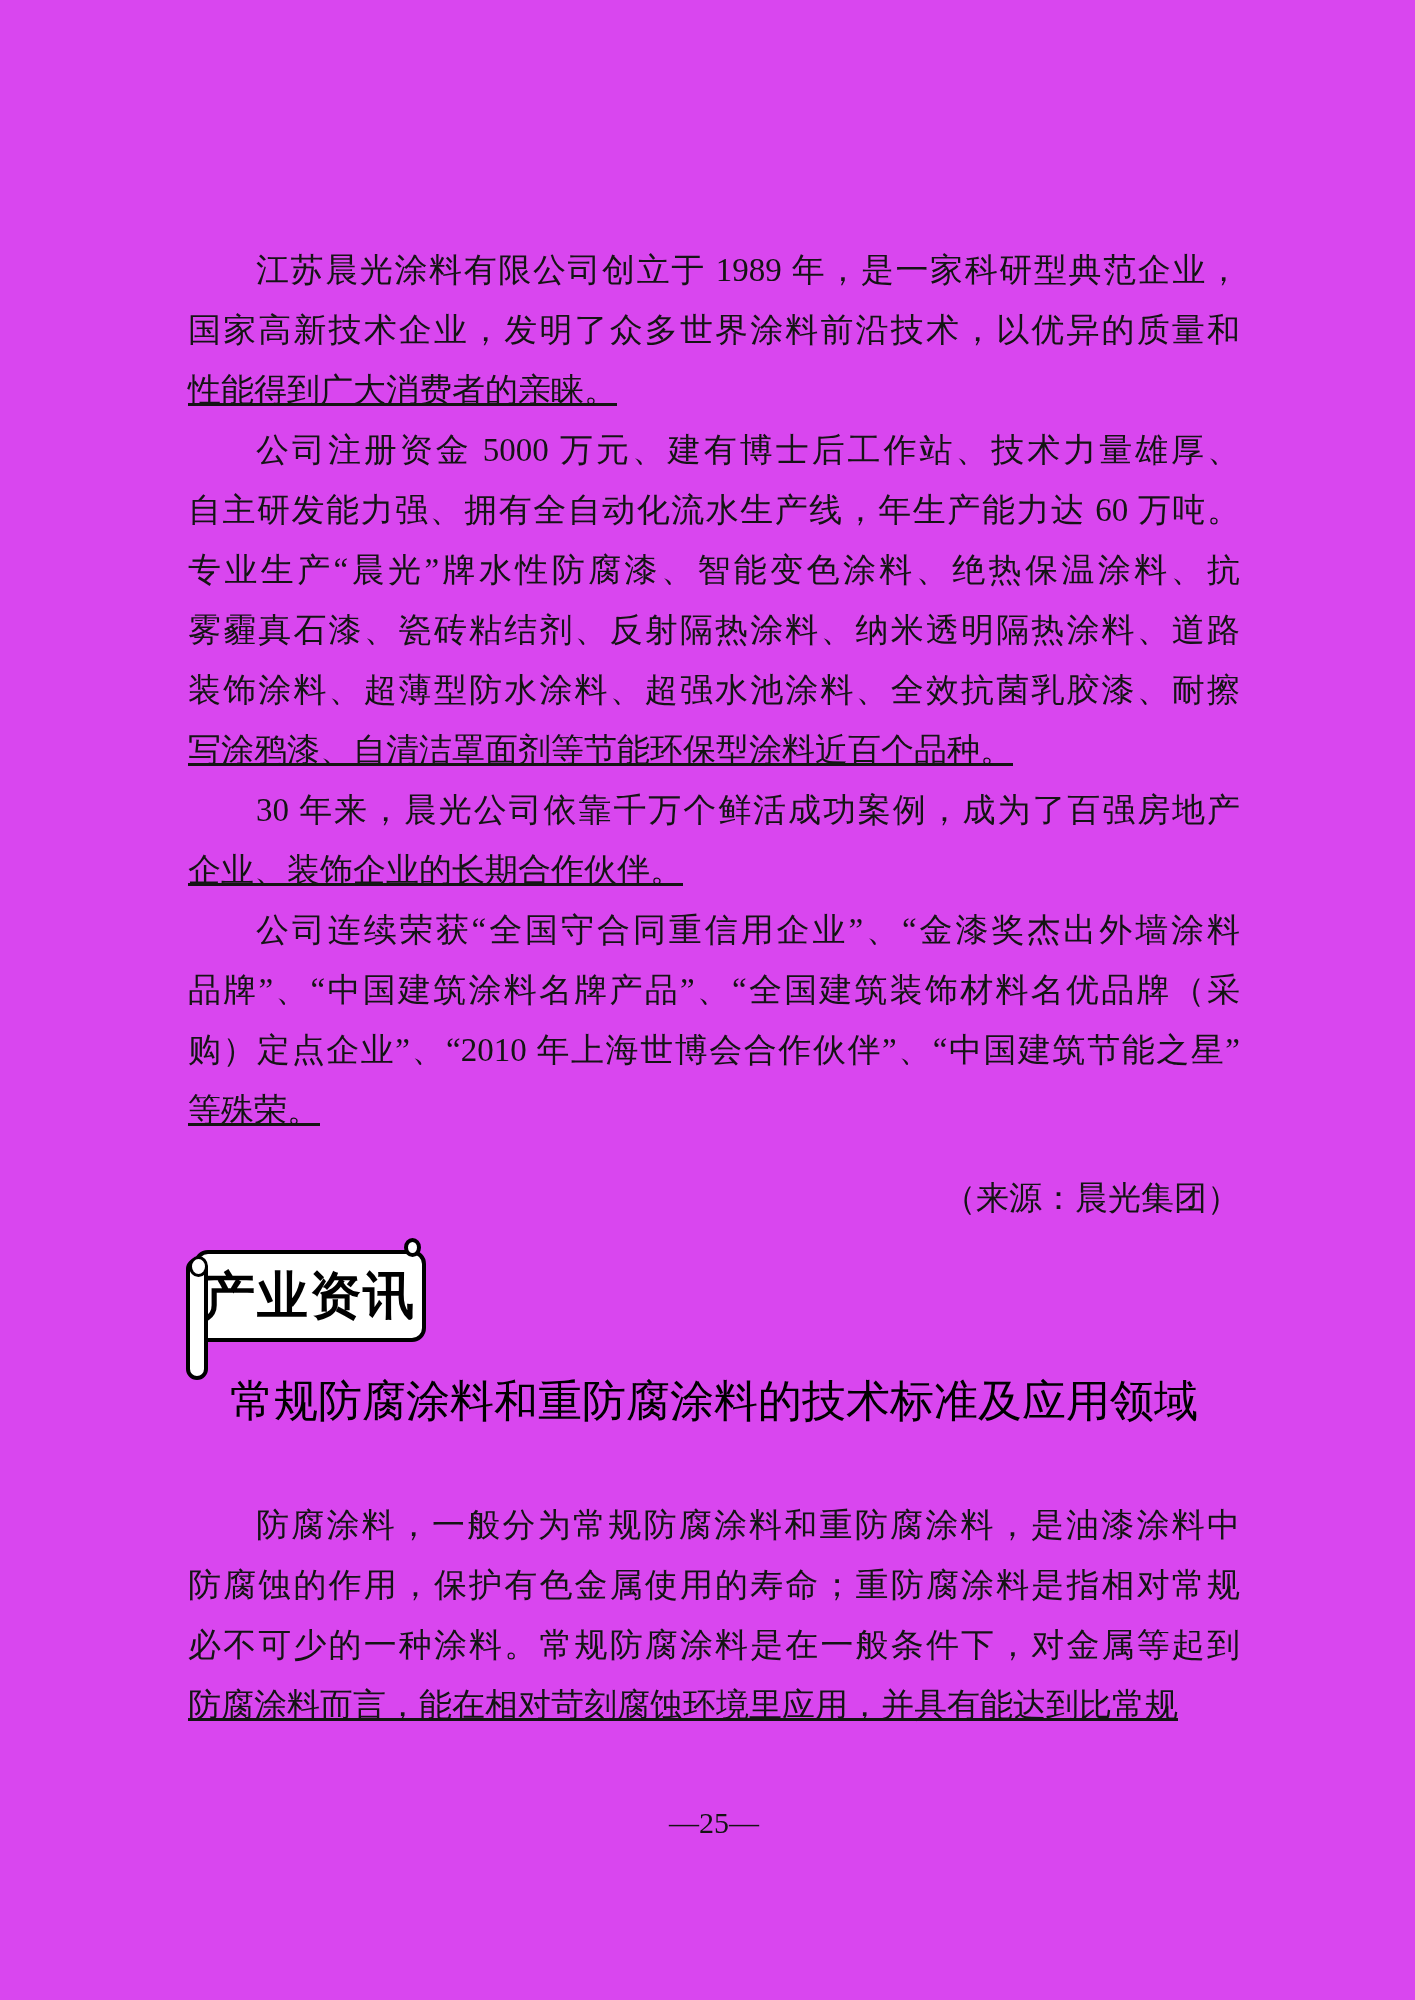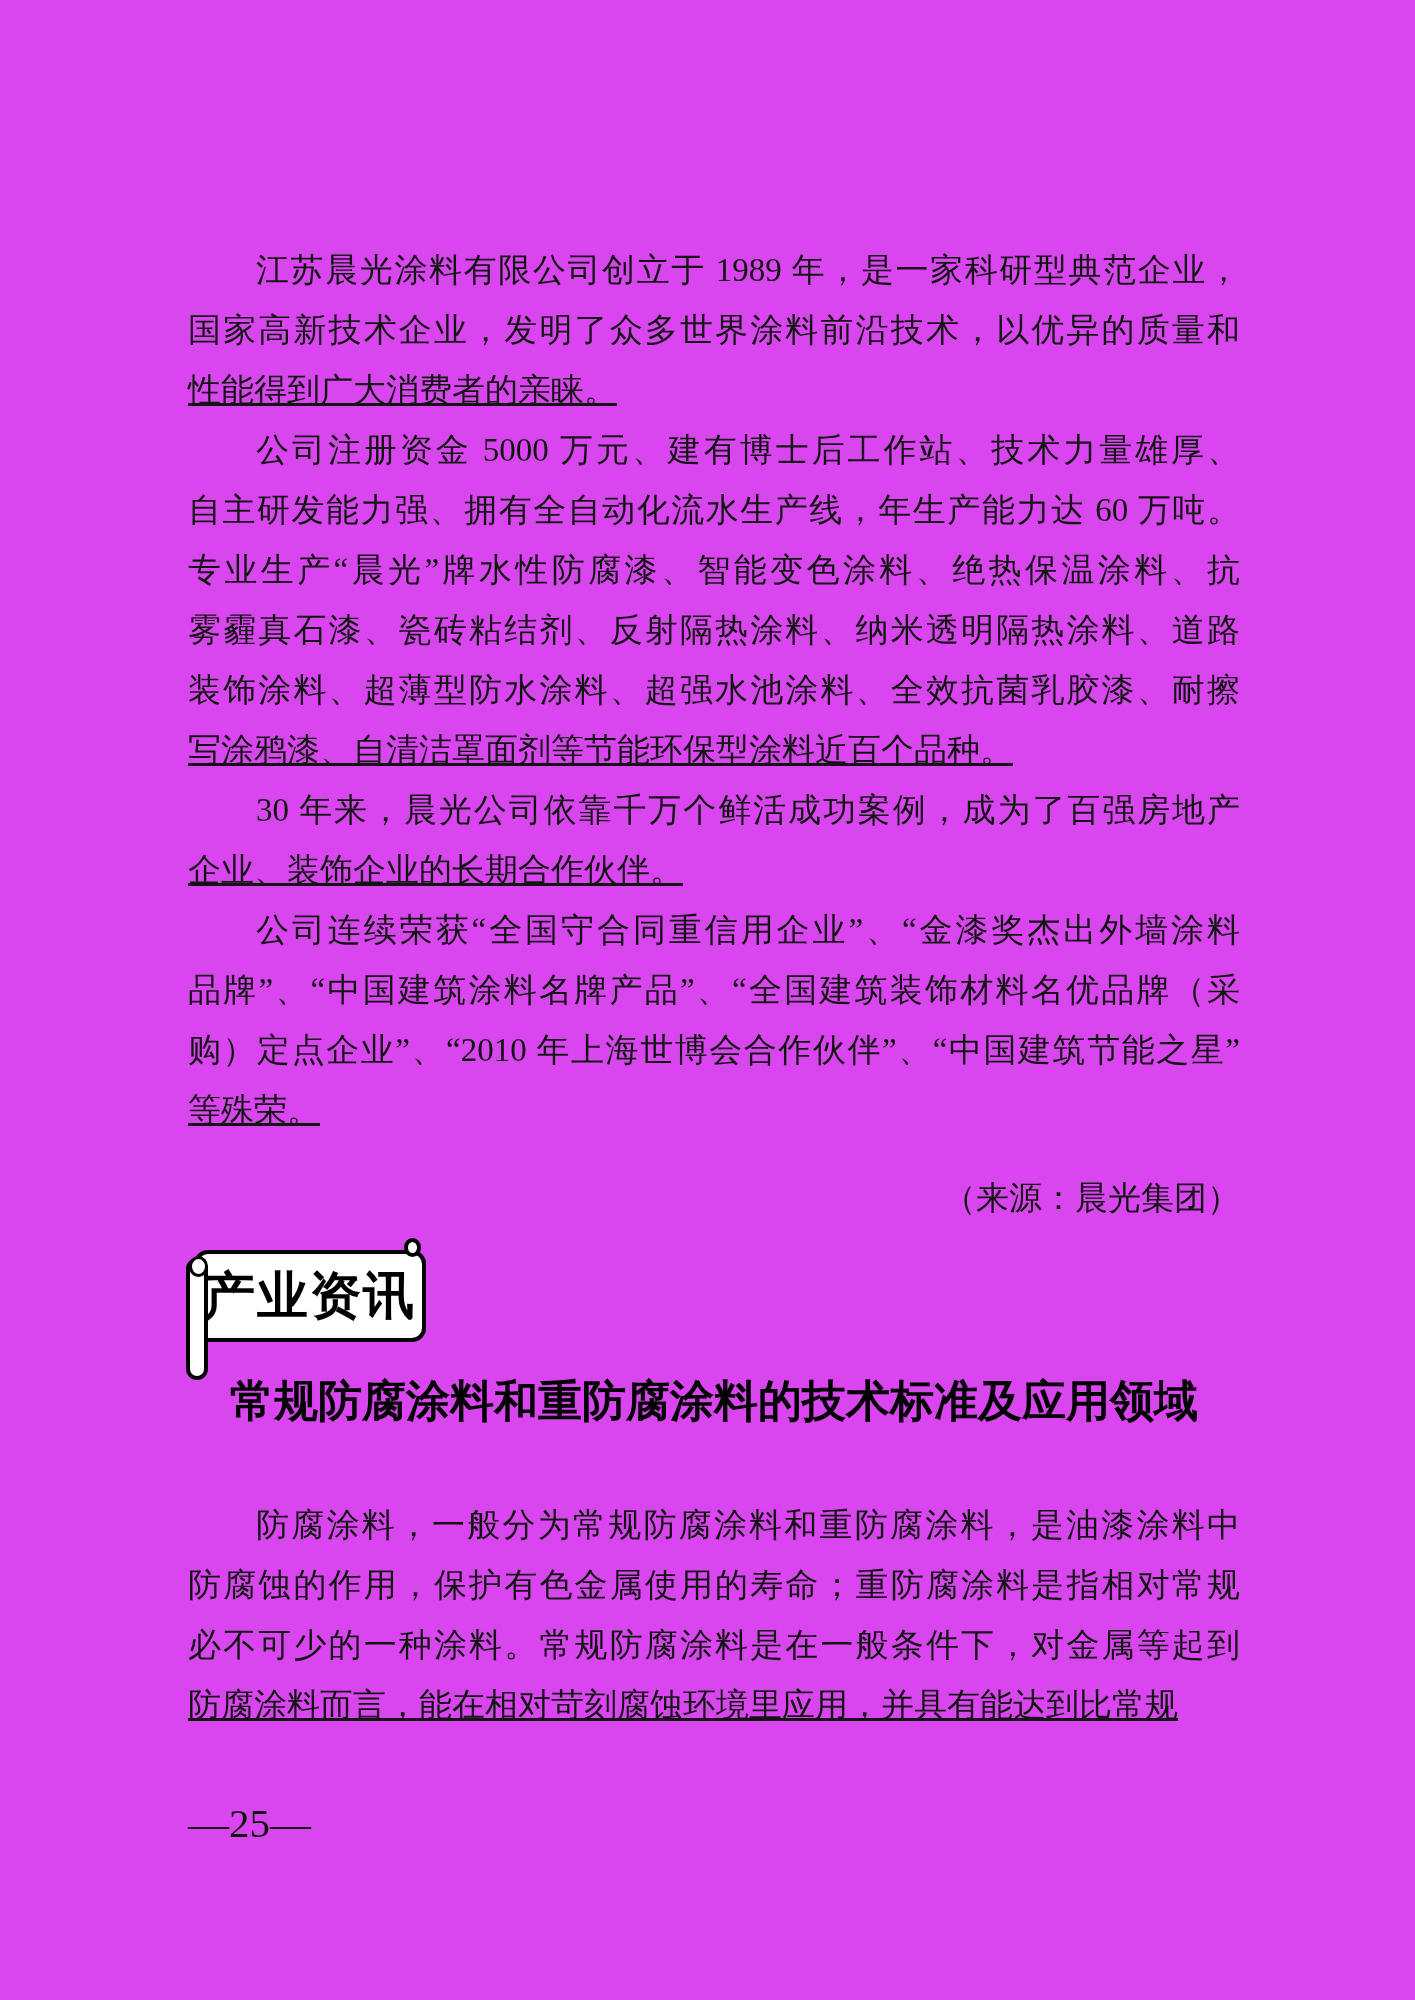--- a/index.html
+++ b/index.html
@@ -67,29 +67,29 @@
   .banner-curl {
     position: absolute; left: 218px; top: 0;
     width: 17px; height: 19px;
     border: 4px solid #000; border-radius: 50%;
     background: #fff;
     z-index: 3;
   }
   .article-title {
     position: absolute; left: -60px; width: 1172px;
     height: 60px; line-height: 60px;
-    font-size: 44px; font-weight: bold;
+    font-size: 44px; font-weight: normal;
     text-align: center;
     color: #000;
     white-space: nowrap;
   }
   .pagenum {
     position: absolute; left: 0; width: 100%;
     height: 50px; line-height: 50px;
-    font-size: 41px; 
+    font-size: 30px; text-align: center;
   }
 </style>
 </head>
 <body>
 
 <div class="page">
   <div class="content">
 
     <div class="para" style="top:240px">
         <div class="line first">江苏晨光涂料有限公司创立于 1989 年，是一家科研型典范企业，</div>

